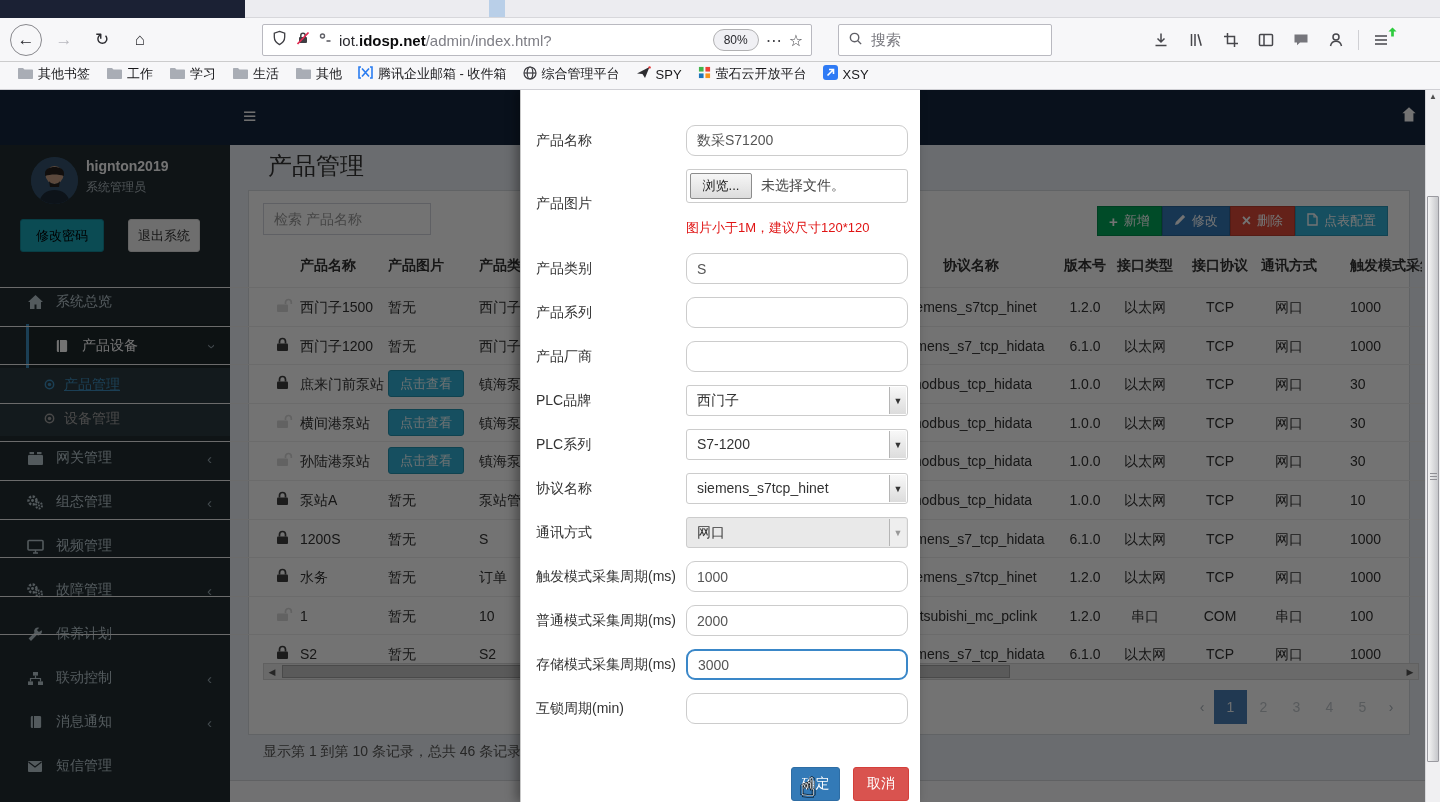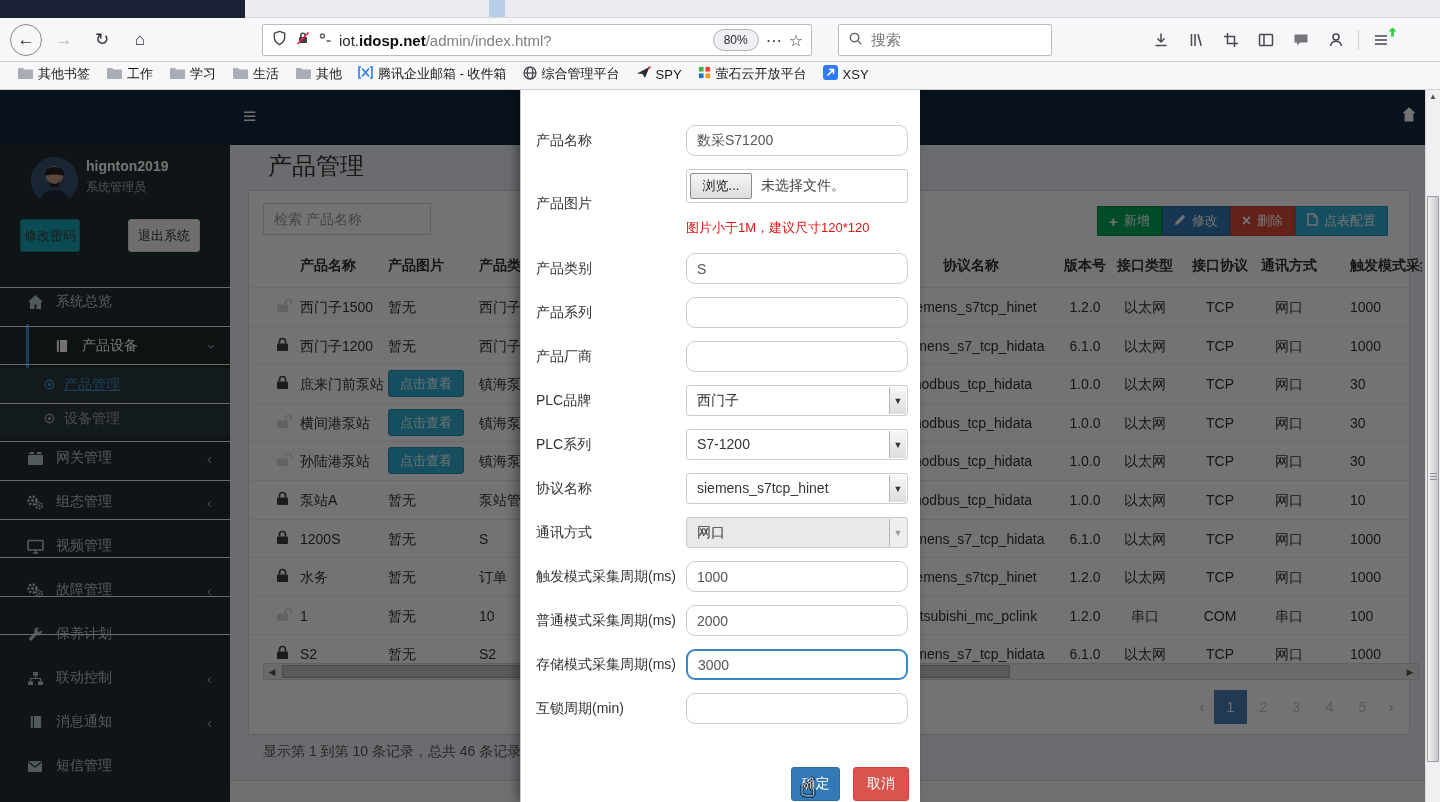--- a/index.html
+++ b/index.html
@@ -40,22 +40,22 @@
   #page { position:relative; width:1440px; height:712px; background:#ecf0f5; overflow:hidden; }
   .app-navbar { position:absolute; left:0; top:0; width:1425px; height:55px; background:#16273e; }
   .burger { position:absolute; left:243px; top:13px; color:#f5f5f5; font-size:23px; }
   .nav-right-glyph { position:absolute; left:1398px; top:14px; color:#fff; }
 
   .app-sidebar { position:absolute; left:0; top:55px; width:230px; height:657px; background:#222d32; }
   .avatar { position:absolute; left:31px; top:12px; width:47px; height:47px; border-radius:50%;
             overflow:hidden; background:#35536f; }
   .u-name { position:absolute; left:86px; top:13px; color:#fff; font-size:14px; font-weight:bold; }
   .u-role { position:absolute; left:86px; top:34px; color:#aeb9bf; font-size:12px; }
-  .btn-pwd { position:absolute; left:20px; top:74px; width:60px; height:33px; background:#19a6b9;
-             border:1px solid #12899a; border-radius:3px; color:#404040; font-size:13px;
+  .btn-pwd { position:absolute; left:20px; top:74px; width:84px; height:33px; background:#19a6b9;
+             border:1px solid #12899a; border-radius:3px; color:#000000; font-size:13px;
              display:flex; align-items:center; justify-content:center; }
   .btn-out { position:absolute; left:128px; top:74px; width:72px; height:33px; background:#f4f4f4;
              border:1px solid #ddd; border-radius:3px; color:#333; font-size:13px;
              display:flex; align-items:center; justify-content:center; }
   #side-menu { position:absolute; left:0; top:135px; width:230px; }
   .mi { position:relative; height:44px; display:flex; align-items:center; gap:12px;
         padding-left:26px; color:#b8c7ce; font-size:14px; }
   .mi .ic { width:18px; display:flex; justify-content:center; }
   .mi .chev { position:absolute; right:18px; color:#95a5ad; font-size:15px; }
   .chev.rot { transform:rotate(-90deg); }

